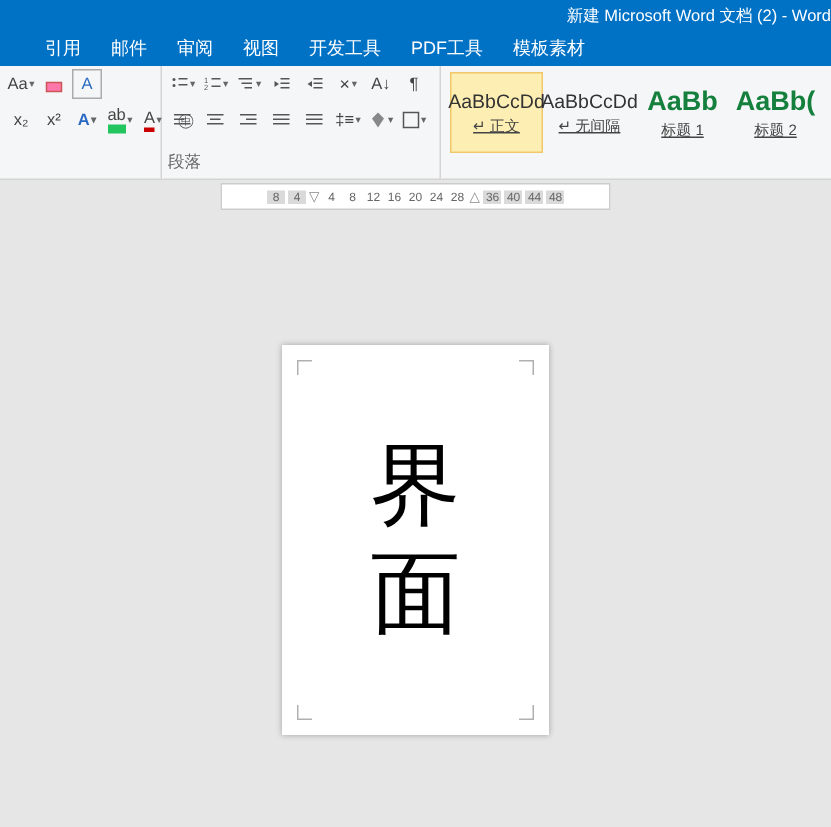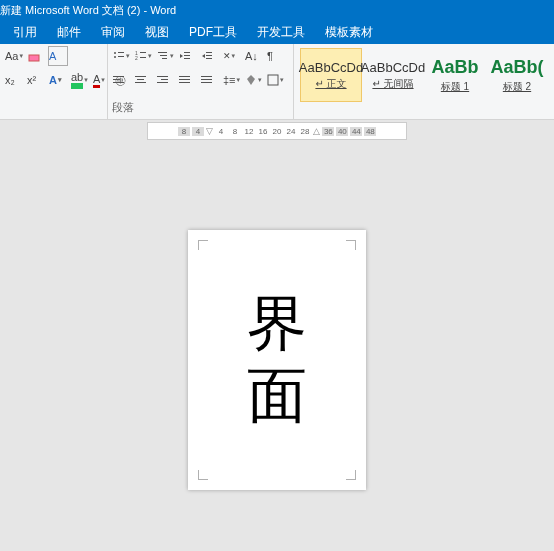--- a/index.html
+++ b/index.html
@@ -1,26 +1,26 @@
 <!DOCTYPE html>
 <html><head>
 <meta charset="utf-8">
 <style>
 * { margin: 0; padding: 0; box-sizing: border-box; font-family: "Microsoft YaHei", sans-serif; }
 body { background: #e6e6e6; width: 554px; height: 551px; overflow: hidden; }
-.title-bar { background: #0072c6; color: #fff; height: 20px; font-size: 11px; display: flex; align-items: center; justify-content: flex-start; position: relative; }
-.tabs { background: #0072c6; color: #fff; height: 24px; display: flex; align-items: center; padding: 0 3px; }
+.title-bar { background: #0072c6; color: #fff; height: 20px; font-size: 11px; display: flex; align-items: center; justify-content: flex-end; position: relative; }
+.tabs { background: #0072c6; color: #fff; height: 24px; display: flex; align-items: center; padding: 0 20px; }
 .tab { font-size: 12px; padding: 4px 10px; cursor: pointer; }
 .ribbon { background: #f5f6f7; border-bottom: 1px solid #d4d4d4; height: 76px; display: flex; }
 .group { border-right: 1px solid #d4d4d4; padding: 2px 4px; display: flex; flex-direction: column; }
 .group-body { display: flex; flex: 1; gap: 2px; }
 .group-label { text-align: left; font-size: 11px; color: #666; padding: 2px 0; }
 .btn-col { display: flex; flex-direction: column; gap: 2px; }
 .btn-row { display: flex; gap: 2px; align-items: center; }
-.small-btn { width: 20px; height: 20px; display: flex; align-items: center; font-size: 11px; color: #444; border: 1px solid transparent; cursor: pointer; }
+.small-btn { width: 20px; height: 20px; display: flex; align-items: center; justify-content: center; font-size: 11px; color: #444; border: 1px solid transparent; cursor: pointer; }
 .drop { font-size: 7px; color: #666; margin-left: 1px; }
 .boxed { border: 1px solid #ababab; }
 .styles { display: flex; flex: 1; padding: 2px; text-align: center; }
 .style-card { border: 1px solid transparent; width: 62px; height: 54px; display: flex; flex-direction: column; align-items: center; justify-content: center; cursor: pointer; font-size: 10px; }
 .style-card.sel { border-color: #f0c869; background: #fdeeb3; }
 .style-prev { font-size: 13px; color: #333; }
 .style-prev.big { font-size: 18px; font-weight: bold; color: #15803d; }
 .style-name { font-size: 10px; color: #444; margin-top: 2px; text-decoration: underline; }
 .ruler { background: #fff; height: 18px; margin: 2px auto 0; width: 260px; display: flex; align-items: center; font-size: 8px; color: #666; justify-content: center; gap: 2px; border: 1px solid #ccc; position: relative; }
 .ruler .num { width: 12px; text-align: center; }
@@ -40,22 +40,22 @@
 
 <div class="title-bar">
   <span>新建 Microsoft Word 文档 (2) - Word</span>
 </div>
 
 <div class="tabs">
   <div class="tab">引用</div>
   <div class="tab">邮件</div>
   <div class="tab">审阅</div>
   <div class="tab">视图</div>
+  <div class="tab">开发工具</div>
   <div class="tab">PDF工具</div>
-  <div class="tab">开发工具</div>
   <div class="tab">模板素材</div>
 </div>
 
 <div class="ribbon">
   <div class="group" style="width:108px">
     <div class="group-body">
       <div class="btn-col" style="gap:4px">
         <div class="btn-row">
           <div class="small-btn">Aa<span class="drop">▾</span></div>
           <div class="small-btn">

